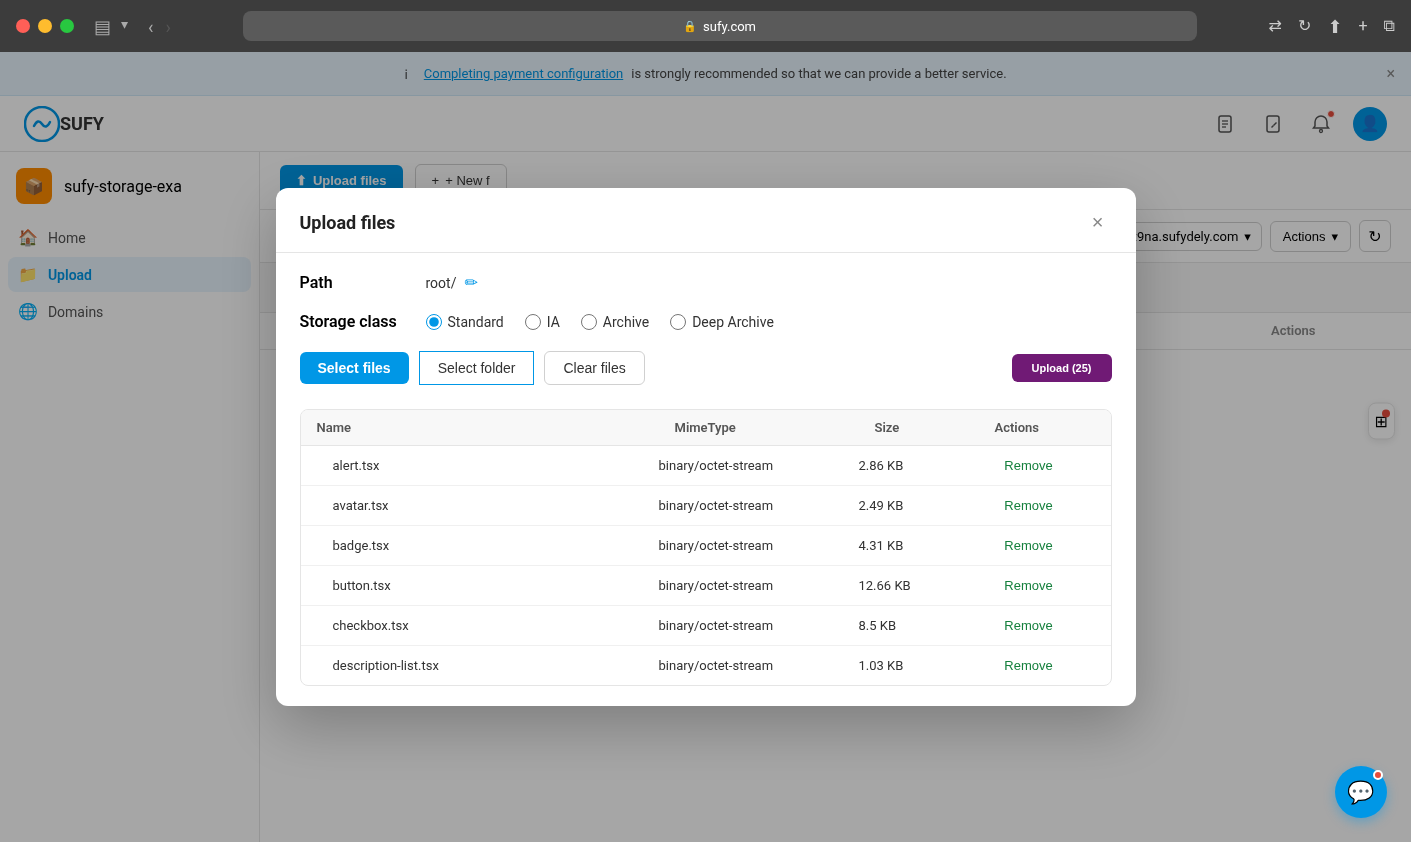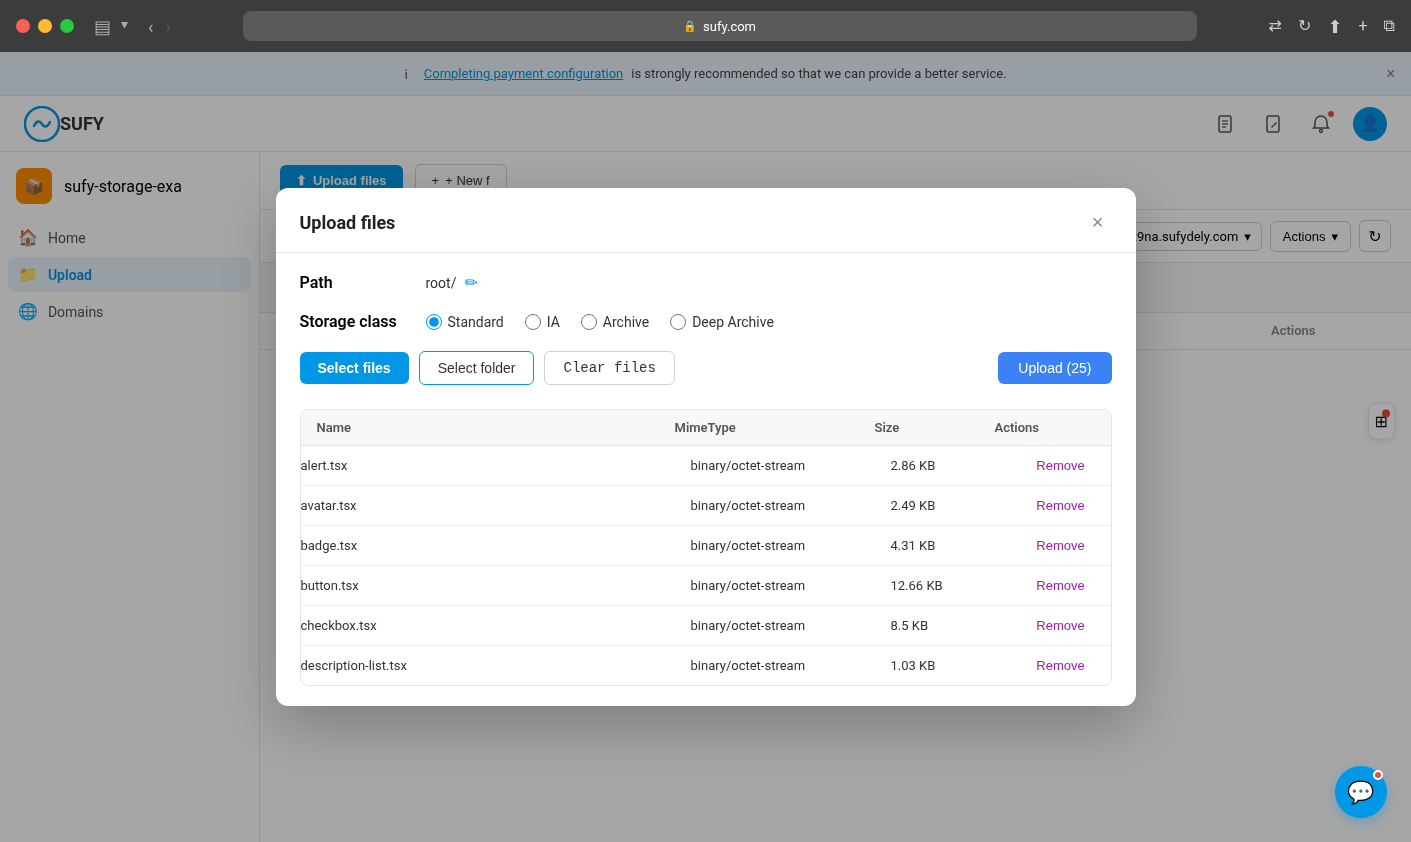--- a/index.html
+++ b/index.html
@@ -419,42 +419,41 @@
       border-radius: 6px;
       font-size: 14px;
       font-weight: 600;
       cursor: pointer;
     }
     .btn-select-folder {
       background: #fff;
       color: #333;
       border: 1px solid #0097e6;
       padding: 8px 18px;
-      border-radius: 6px;
+      border-radius: 0;
       font-size: 14px;
       cursor: pointer;
     }
     .btn-clear-files {
       background: #fff;
       color: #333;
       border: 1px solid #d0d0d0;
       padding: 8px 18px;
       border-radius: 6px;
       font-size: 14px;
       cursor: pointer;
-      font-family: Liberation Mono, monospace;
     }
     .btn-upload {
-      background: #3b82f6;
+      background: #701a75;
       color: #fff;
       border: none;
       padding: 8px 20px;
       border-radius: 6px;
-      font-size: 14px;
-      font-weight: 400;
+      font-size: 11px;
+      font-weight: 700;
       cursor: pointer;
       margin-left: auto;
     }
     
     .modal-file-list {
       flex: 1;
       overflow-y: auto;
       border: 1px solid #e5e5e5;
       border-radius: 8px;
     }
@@ -466,29 +465,29 @@
       border-bottom: 1px solid #e5e5e5;
       font-size: 13px;
       font-weight: 600;
       color: #555;
       position: sticky;
       top: 0;
     }
     .modal-file-row {
       display: grid;
       grid-template-columns: 1fr 200px 120px 100px;
-      padding: 12px 0;
+      padding: 12px 32px;
       border-bottom: 1px solid #f0f0f0;
       font-size: 13px;
       color: #333;
       align-items: center;
     }
     .modal-file-row:last-child { border-bottom: none; }
     .modal-file-row .remove-btn {
-      color: #a21caf;
+      color: #15803d;
       background: transparent;
       border: none;
       cursor: pointer;
       font-size: 13px;
       font-weight: 500;
     }
 
     
     .chat-btn {
       position: fixed;

